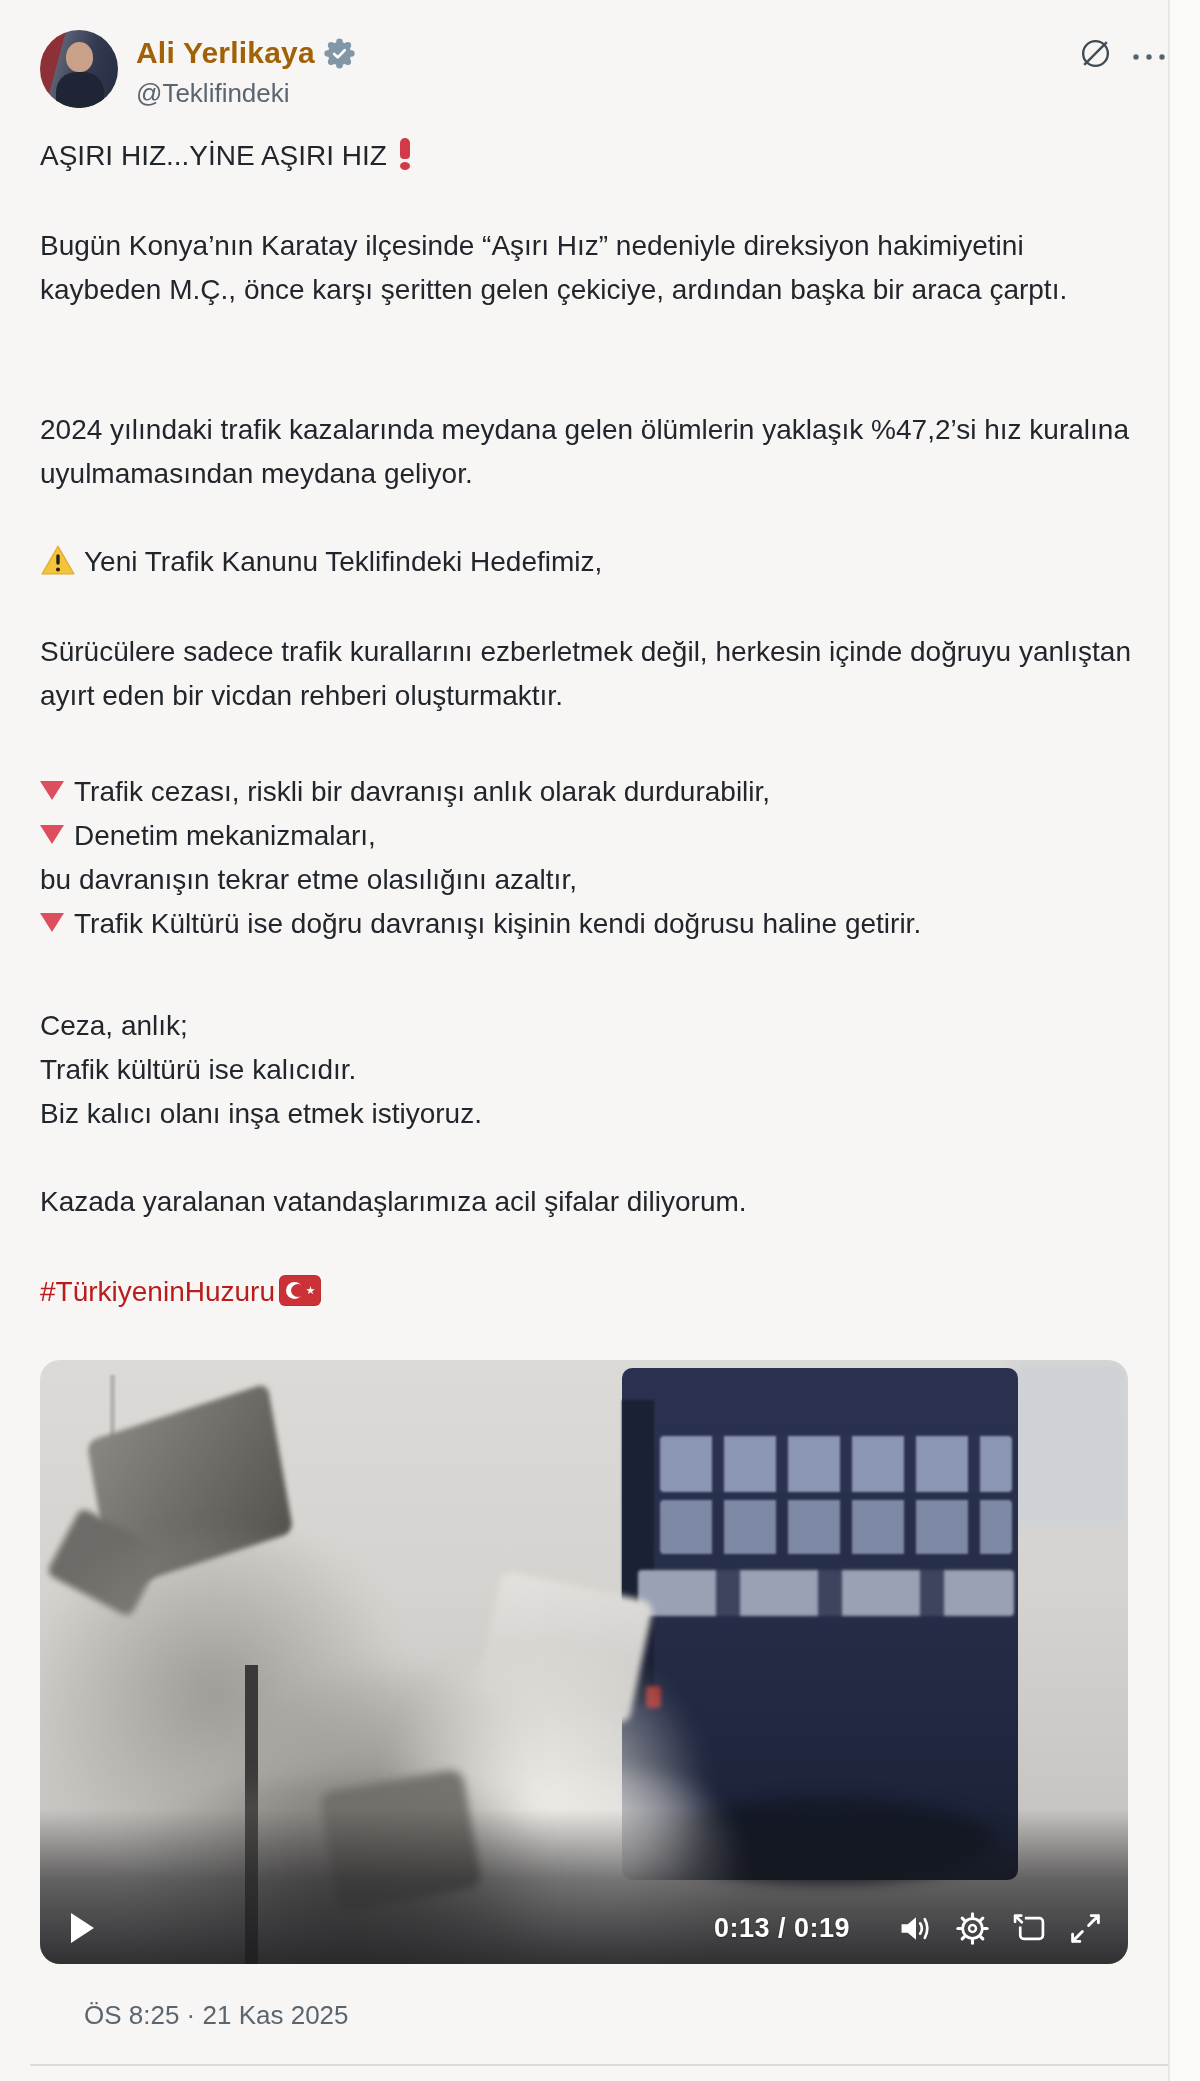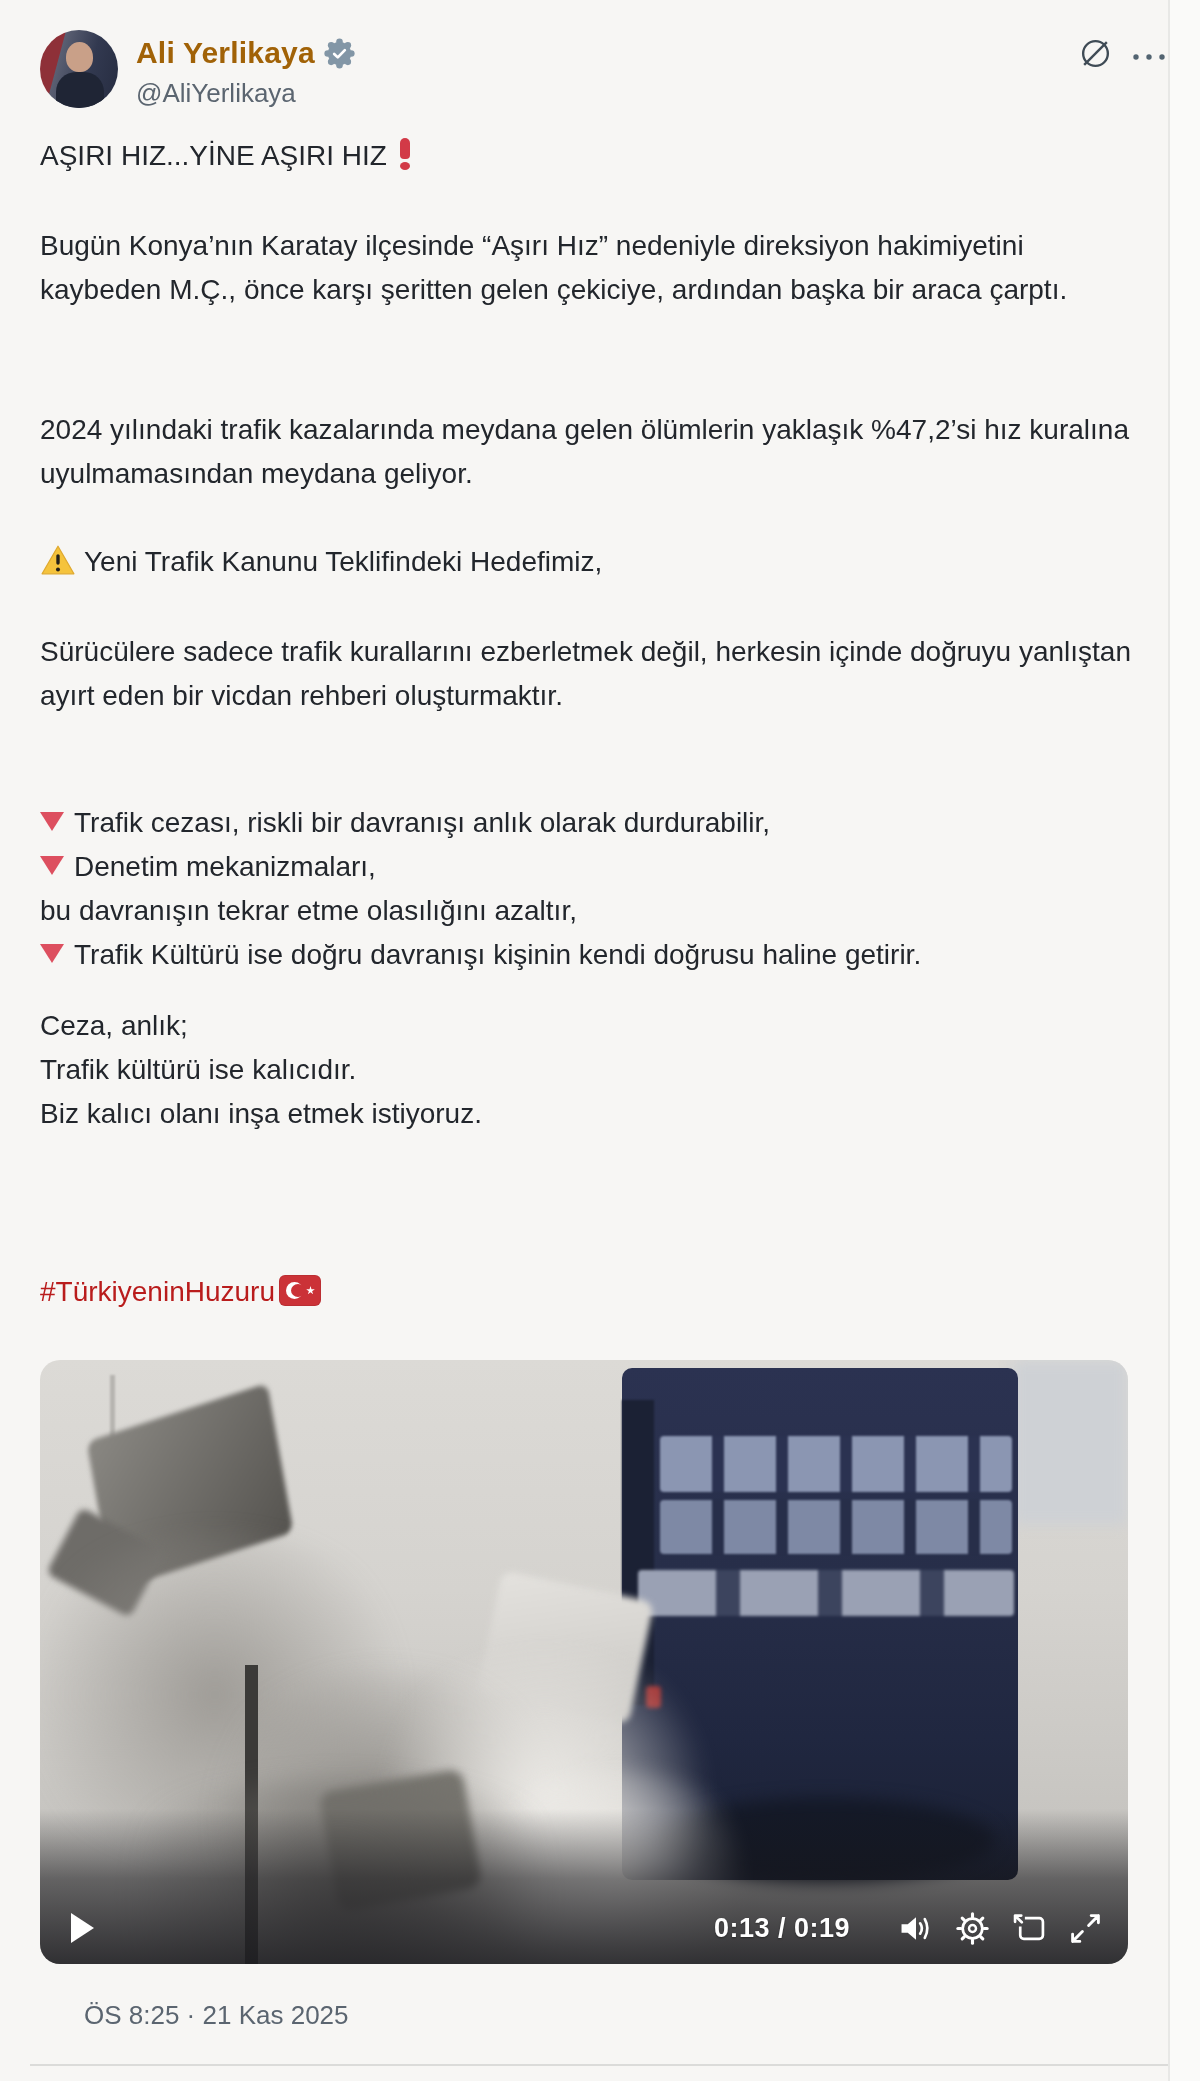--- a/index.html
+++ b/index.html
@@ -32,21 +32,21 @@
   .handle { position:absolute; left:136px; top:78px; font-size:26px; color:#5b6570; }
   .hdr-icons { position:absolute; left:1078px; top:36px; display:flex; align-items:center; gap:18px; }
 
   
   .para { position:absolute; left:40px; width:1098px; font-size:28px; line-height:44px; color:#22262c; }
   .p1 { top:134px; }
   .p2 { top:224px; }
   .p3 { top:408px; }
   .p4 { top:540px; }
   .p5 { top:630px; }
-  .p6 { top:801px; }
+  .p6 { top:770px; }
   .p7 { top:1004px; }
   .p8 { top:1180px; }
   .p9 { top:1270px; }
   .hashtag { color:#b91c1c; text-decoration:none; cursor:pointer; }
 
   
   .excl { display:inline-block; position:relative; width:12px; height:32px; margin-left:12px; vertical-align:-5px; }
   .excl::before { content:""; position:absolute; left:1px; top:0; width:10px; height:21px; border-radius:5px 5px 4px 4px; background:#d23a47; }
   .excl::after  { content:""; position:absolute; left:1px; bottom:0; width:10px; height:8px; border-radius:50%; background:#d23a47; }
   .warn-svg { vertical-align:-5px; margin-right:8px; }
@@ -135,21 +135,21 @@
             <circle cx="28.2" cy="16" r="3.4"></circle>
           <circle cx="7.4" cy="7.4" r="3.4"></circle>
             <circle cx="24.6" cy="7.4" r="3.4"></circle>
           <circle cx="7.4" cy="24.6" r="3.4"></circle>
             <circle cx="24.6" cy="24.6" r="3.4"></circle>
         </g>
         <path d="M10.5 16.5 L14.2 20 L21.5 12.5" stroke="#fff" stroke-width="2.8" fill="none" stroke-linecap="round" stroke-linejoin="round"></path>
       </svg>
     </span>
   </div>
-  <div class="handle">@AliYerlikaya</div>
+  <div class="handle">@Teklifindeki</div>
   <div class="hdr-icons">
     <span style="display:flex;cursor:pointer;">
       <svg width="35" height="35" viewBox="0 0 34 34" fill="none" stroke="#3f4b55" stroke-width="2.3">
         <circle cx="17" cy="17" r="12"></circle>
         <line x1="6" y1="28" x2="28" y2="6"></line>
       </svg>
     </span>
     <span style="display:flex;cursor:pointer;margin-top:6px;">
       <svg width="36" height="10" viewBox="0 0 36 10" fill="#536471">
         <circle cx="5" cy="5" r="2.7"></circle>
@@ -181,20 +181,21 @@
     <div>bu davranışın tekrar etme olasılığını azaltır,</div>
     <div><span class="tri-down"></span><span>Trafik Kültürü ise doğru davranışı kişinin kendi doğrusu haline getirir.</span></div>
   </div>
 
   <div class="para p7">
     <div>Ceza, anlık;</div>
     <div>Trafik kültürü ise kalıcıdır.</div>
     <div>Biz kalıcı olanı inşa etmek istiyoruz.</div>
   </div>
 
+  <div class="para p8">Kazada yaralanan vatandaşlarımıza acil şifalar diliyorum.</div>
 
   <div class="para p9">
     <a class="hashtag">#TürkiyeninHuzuru</a><span class="flag"><span class="flag-star"></span></span>
   </div>
 
   <div class="video">
     <div class="vl pole-light"></div>
     <div class="vl debris-a"></div>
     <div class="vl debris-b"></div>
     <div class="vl smoke1"></div>

